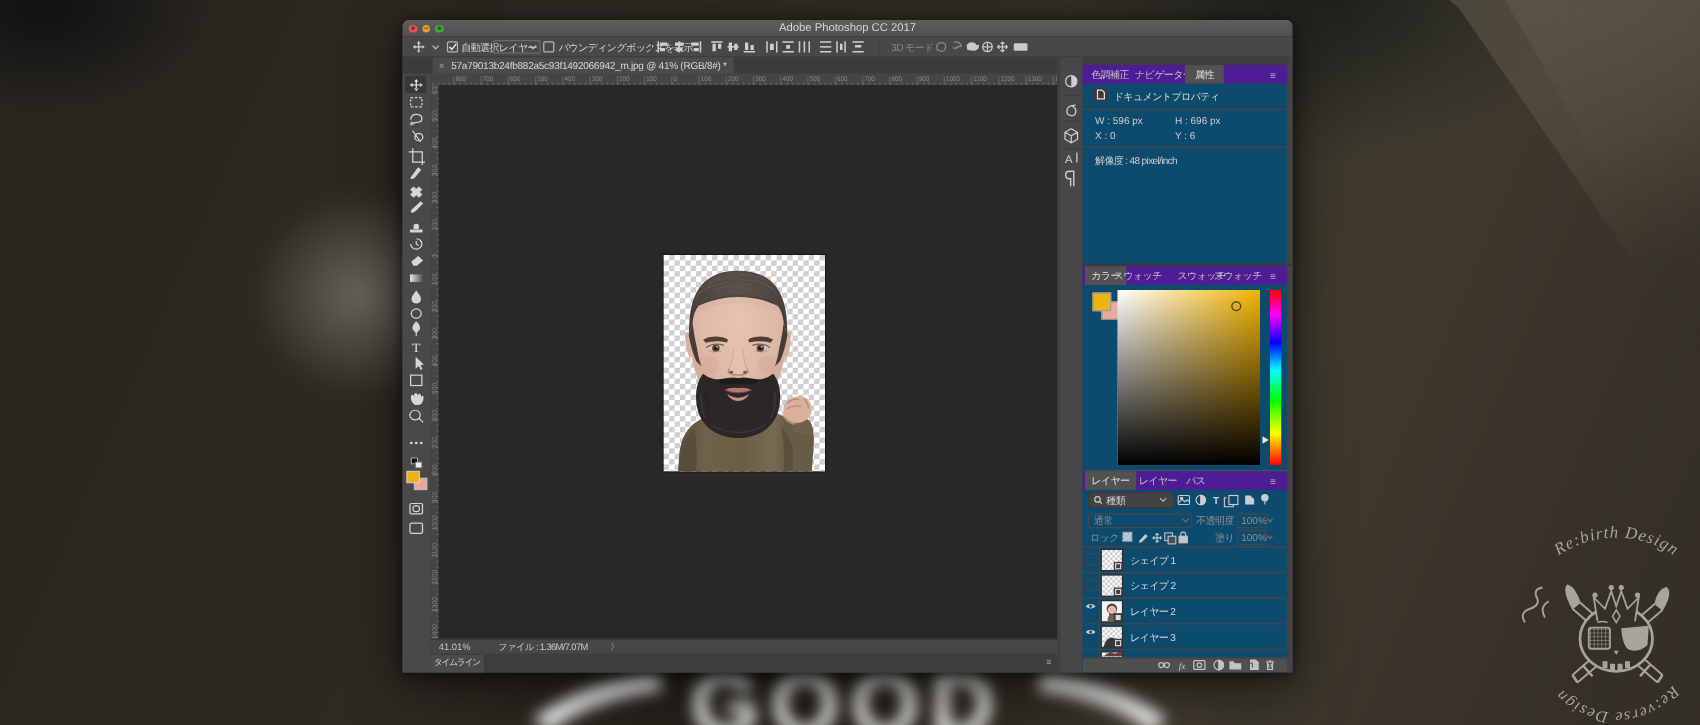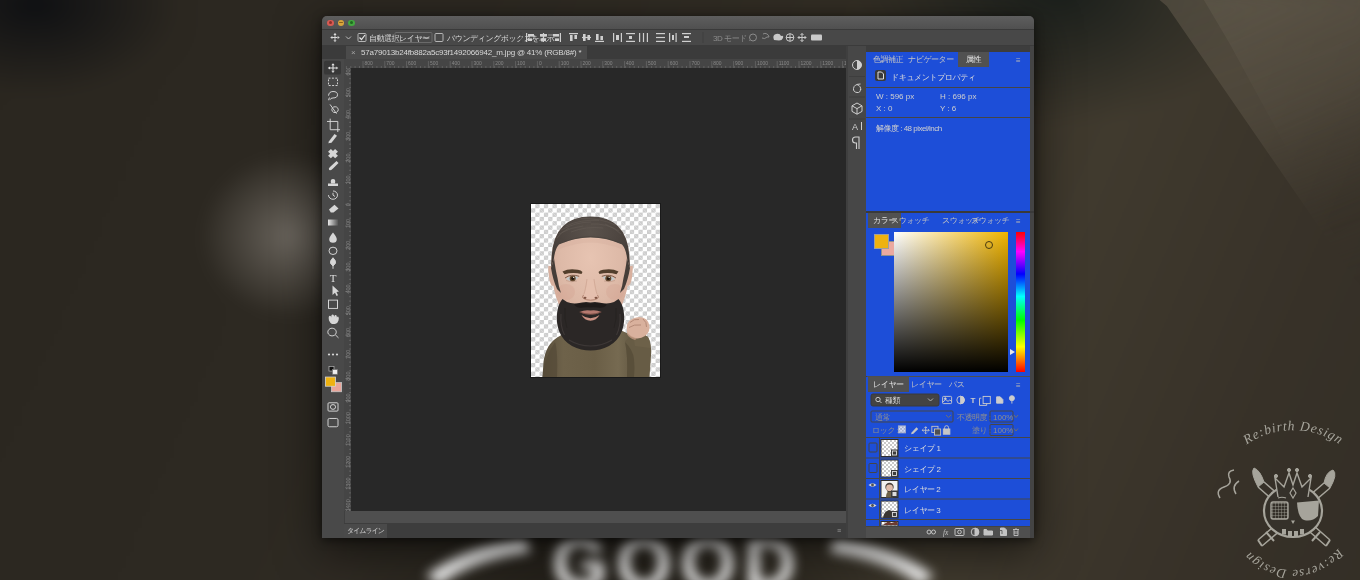--- a/index.html
+++ b/index.html
@@ -46,24 +46,24 @@
 
 #status{position:absolute;left:22px;top:495px;width:502px;height:12px;background:#464646;border-top:1px solid #393939;
  font-size:7.5px;color:#c9c9c9;line-height:12px;}
 #tl{position:absolute;left:22px;top:507px;width:502px;height:15px;background:#3d3d3d;}
 #tltab{position:absolute;left:0px;top:1px;height:14px;background:#4a4a4a;color:#cfcfcf;font-size:7px;
  line-height:14px;padding:0 3px;letter-spacing:-1px;}
 
 #divider{position:absolute;left:524px;top:30px;width:2px;height:492px;background:#3f3f3f;}
 #strip{position:absolute;left:526px;top:30px;width:18px;height:492px;background:#474747;border-right:1px solid #3e3e3e;}
 #ptop{position:absolute;left:544px;top:30px;width:168px;height:6px;background:#3d3d3d;}
-.ptabbar{position:absolute;left:544px;width:164px;height:15px;background:#1d4ed8;color:#c4c4c4;font-size:8px;}
+.ptabbar{position:absolute;left:544px;width:164px;height:15px;background:#4c1d95;color:#c4c4c4;font-size:8px;}
 .ptab{position:absolute;top:0;height:15px;line-height:16px;padding:0 5px;}
 .ptab.sel{background:#515151;color:#e4e4e4;}
-.pbody{position:absolute;left:544px;width:164px;background:#1d4ed8;color:#cfcfcf;font-size:8px;}
+.pbody{position:absolute;left:544px;width:164px;background:#0c4a6e;color:#cfcfcf;font-size:8px;}
 .pmenu{position:absolute;right:6px;top:4px;width:8px;height:7px;color:#b5b5b5;}
 #rightedge{position:absolute;left:708px;top:30px;width:4px;height:492px;background:#444;}
 .jp{letter-spacing:-0.5px;}
 </style></head>
 <body>
 <div id="stage">
   <div id="bg"></div>
   <div id="band"></div>
   <div class="abs" style="left:1120px;top:-10px;width:260px;height:330px;filter:blur(9px);background:linear-gradient(155deg, rgba(120,112,96,.35), rgba(70,63,52,.12) 55%, rgba(45,40,32,0) 75%);clip-path:polygon(30% 0,100% 0,100% 100%,42% 16%)"></div>
   <svg id="biglogo" viewBox="0 0 700 90">
@@ -115,20 +115,21 @@
       <rect x="88" y="121" width="4" height="5.5" stroke="none"></rect>
       <rect x="94" y="121" width="4" height="5.5" stroke="none"></rect>
       <rect x="100" y="119" width="4" height="5.5" stroke="none"></rect>
       <path d="M91 110.5 L95 110.5 L93 114 Z" stroke="none"></path>
       <path d="M78 88 Q82 86.5 86 88" fill="none" stroke-width="1.2"></path>
     </g>
   </svg>
 
   <div id="win">
     <div id="title">
+      <div class="t">Adobe Photoshop CC 2017</div>
       <div class="light" style="left:5.3px;background:#d75a52">
           <div style="position:absolute;left:1.7px;top:1.7px;width:3px;height:3px;border-radius:50%;background:#8c2f2a"></div>
         </div>
       <div class="light" style="left:15.8px;background:#d9a43b">
           <div style="position:absolute;left:1.2px;top:2.5px;width:4px;height:1.4px;border-radius:1px;background:#8a621c"></div>
         </div>
       <div class="light" style="left:26.3px;background:#43a83f">
           <div style="position:absolute;left:1.7px;top:1.7px;width:3px;height:3px;border-radius:50%;background:#1e6b1e"></div>
         </div>
     </div>
@@ -713,20 +714,21 @@
           <path d="M48.5 108 Q54 105.5 59.5 106.5 Q65 105.5 70.5 108 Q65 111 59.5 110.5 Q54 111 48.5 108 Z" fill="#b67a70"></path>
           <path d="M50.5 111 Q59.5 117.5 68.5 111 Q65.5 116.5 59.5 116.8 Q53.5 116.5 50.5 111 Z" fill="#cb9183"></path>
           <path d="M48.5 108 Q59.5 112.5 70.5 108" stroke="#5f3a33" stroke-width="0.8" fill="none" opacity="0.8"></path>
 
           <path d="M30 110 Q29 122 33.5 131 M89 110 Q90 122 85.5 131 M38 136 Q48 142 59.5 142 Q71 142 81 136" stroke="#413b39" stroke-width="1.1" fill="none" opacity="0.85"></path>
           <path d="M34 104 Q33 115 36 124 M85 104 Q86 115 83 124" stroke="#17141395" stroke-width="0.8" fill="none" opacity="0.5"></path>
         </g>
       </svg>
       </div>
     </div>
+    <div id="status"><span style="margin-left:7px">41.01%</span><span style="margin-left:22px" class="jp">ファイル : 1.36M/7.07M</span><span style="margin-left:18px">〉</span></div>
     <div id="tl">
         <div id="tltab" class="jp">タイムライン</div>
         <div style="position:absolute;right:5px;top:4px;color:#9a9a9a;font-size:7px">≡</div>
       </div>
     <div id="divider"></div>
     <div id="strip">
       <svg width="18" height="492" viewBox="0 0 18 492" style="position:absolute;left:0;top:0">
         <g stroke="#cfcfcf" fill="none" stroke-width="1">
           <circle cx="9" cy="19" r="4.5"></circle>
           <path d="M9 14.5 A4.5 4.5 0 0 1 9 23.5 Z" fill="#cfcfcf" stroke="none"></path>
@@ -738,21 +740,21 @@
           <path d="M1 30.5 H17 M1 51 H17 M1 73 H17" stroke="#3e3e3e"></path>
         </g>
       </svg>
     </div>
     <div id="ptop"></div>
     <div id="rightedge"></div>
 
     <div class="ptabbar" style="top:36px">
       <span class="ptab jp" style="left:2px">色調補正</span>
       <span class="ptab jp" style="left:37px">ナビゲーター</span>
-      <span class="ptab sel jp" style="left:92px;padding:0 8px">属性</span>
+      <span class="ptab sel jp" style="left:82px;padding:0 8px">属性</span>
       <span class="pmenu">≡</span>
     </div>
     <div class="pbody" style="top:51px;height:146px">
       <div style="position:absolute;left:9px;top:3px;width:11px;height:11px;background:#3a3a3a;border-radius:2px"><svg width="11" height="11">
             <path d="M3 2 H6.5 L8.5 4 V9 H3 Z" fill="none" stroke="#e0e0e0" stroke-width="1"></path>
           </svg></div>
       <div class="jp" style="position:absolute;left:25px;top:5px;color:#dcdcdc">ドキュメントプロパティ</div>
       <div style="position:absolute;left:0;top:19.5px;width:164px;height:1px;background:#454545"></div>
       <div style="position:absolute;left:10px;top:25px">W : 596 px</div>
       <div style="position:absolute;left:74px;top:25px">H : 696 px</div>

